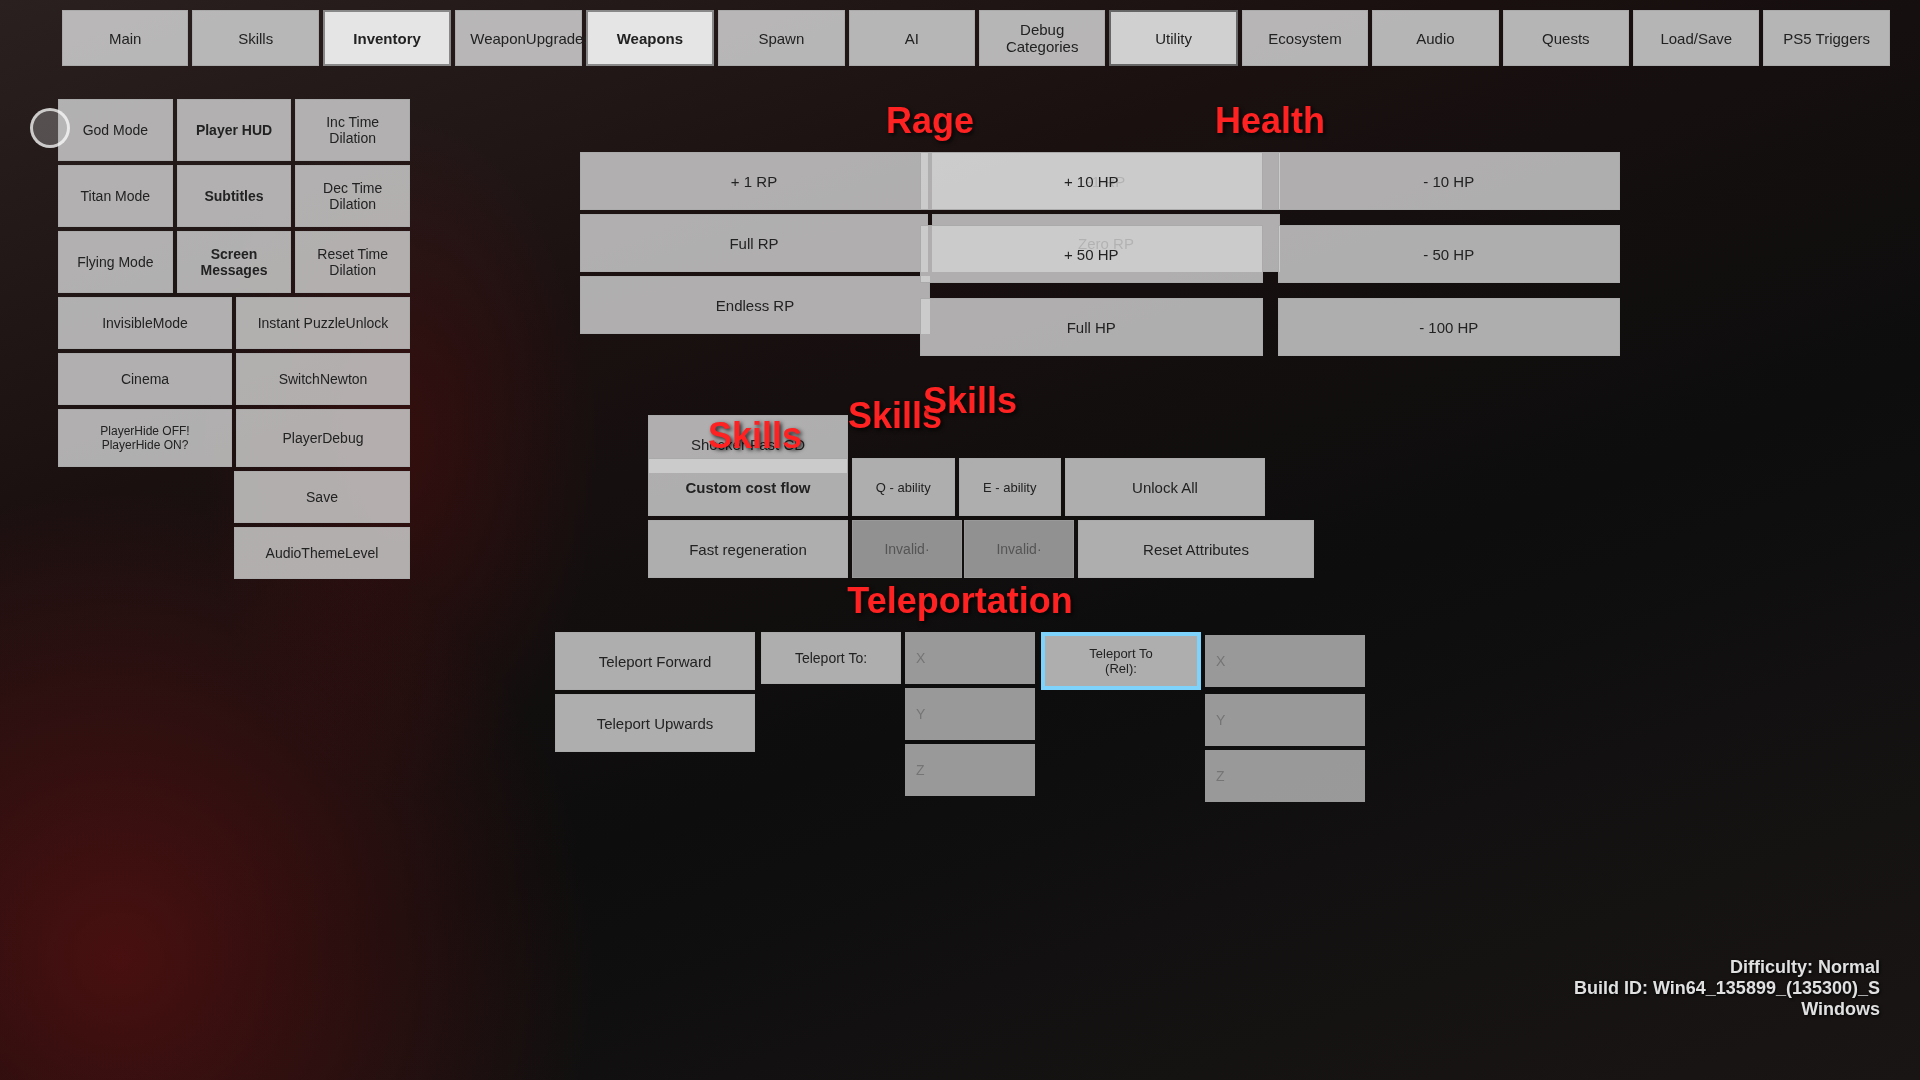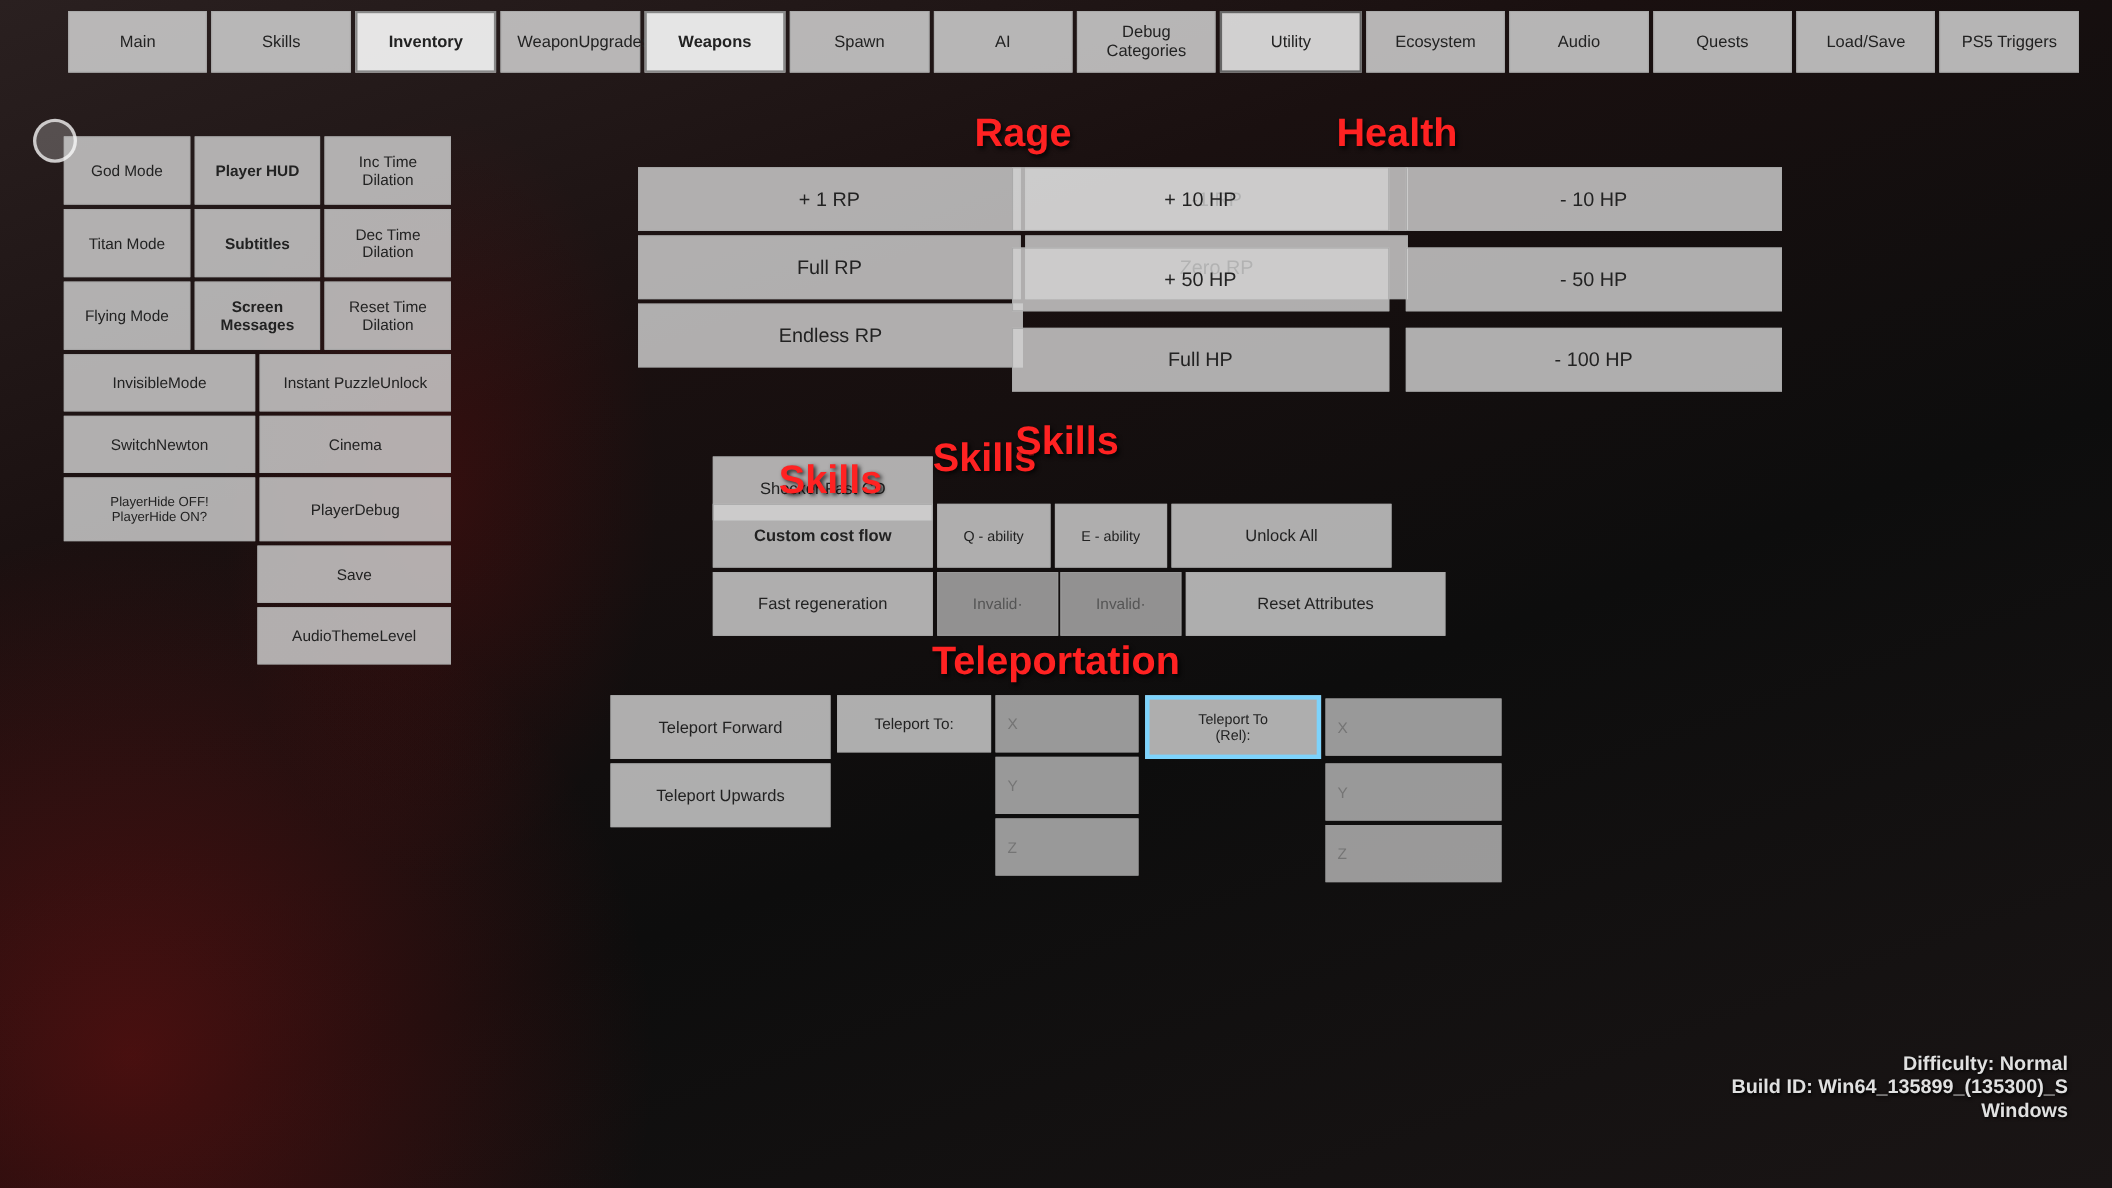--- a/index.html
+++ b/index.html
@@ -271,21 +271,21 @@
       font-size: 18px;
       font-weight: 600;
       text-shadow: 1px 1px 3px rgba(0,0,0,0.9);
     }
 
     
     .stat-btn {
       background: rgba(210,210,210,0.82);
       border: 1px solid #aaa;
       color: #222;
-      font-size: 18px;
+      font-size: 15px;
       padding: 16px 10px;
       cursor: pointer;
       text-align: center;
       min-height: 58px;
       display: flex;
       align-items: center;
       justify-content: center;
       width: 100%;
     }
   </style>
@@ -306,21 +306,21 @@
   <button class="nav-btn utility-active">Utility</button>
   <button class="nav-btn">Ecosystem</button>
   <button class="nav-btn">Audio</button>
   <button class="nav-btn">Quests</button>
   <button class="nav-btn">Load/Save</button>
   <button class="nav-btn">PS5 Triggers</button>
 </nav>
 
 <div class="circle-indicator"></div>
 
-<div class="left-panel" style="top:124px;padding-left:28px;">
+<div class="left-panel" style="top:99px;padding-left:28px;">
 
   <div class="row">
     <button class="panel-btn">God Mode</button>
     <button class="panel-btn bold-text">Player HUD</button>
     <button class="panel-btn">Inc Time Dilation</button>
   </div>
 
   <div class="row">
     <button class="panel-btn">Titan Mode</button>
     <button class="panel-btn bold-text">Subtitles</button>
@@ -332,22 +332,22 @@
     <button class="panel-btn bold-text">Screen Messages</button>
     <button class="panel-btn">Reset Time Dilation</button>
   </div>
 
   <div class="row">
     <button class="panel-btn">InvisibleMode</button>
     <button class="panel-btn">Instant PuzzleUnlock</button>
   </div>
 
   <div class="row">
+    <button class="panel-btn">Cinema</button>
     <button class="panel-btn">SwitchNewton</button>
-    <button class="panel-btn">Cinema</button>
   </div>
 
   <div class="row">
     <button class="panel-btn small-text" style="white-space:pre-line;">PlayerHide OFF!
 PlayerHide ON?</button>
     <button class="panel-btn">PlayerDebug</button>
   </div>
 
   <div class="row" style="justify-content: flex-start;">
     <button class="panel-btn" style="flex: 1; margin-left: 50%;">Save</button>

